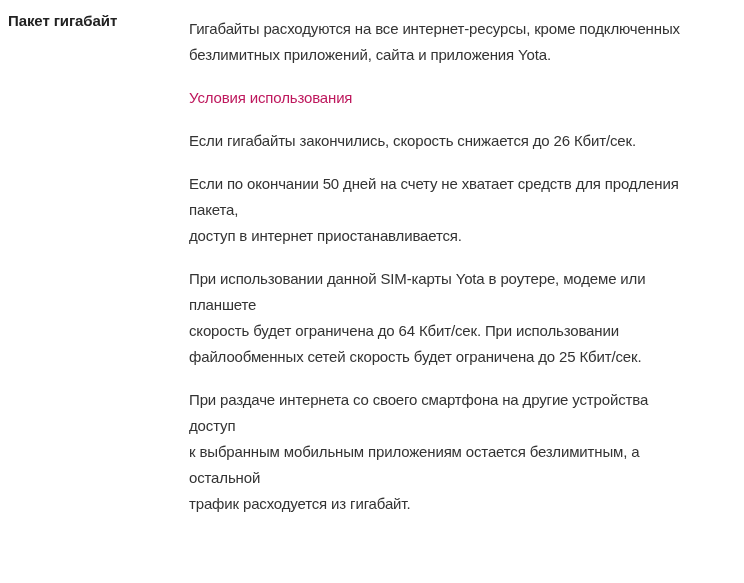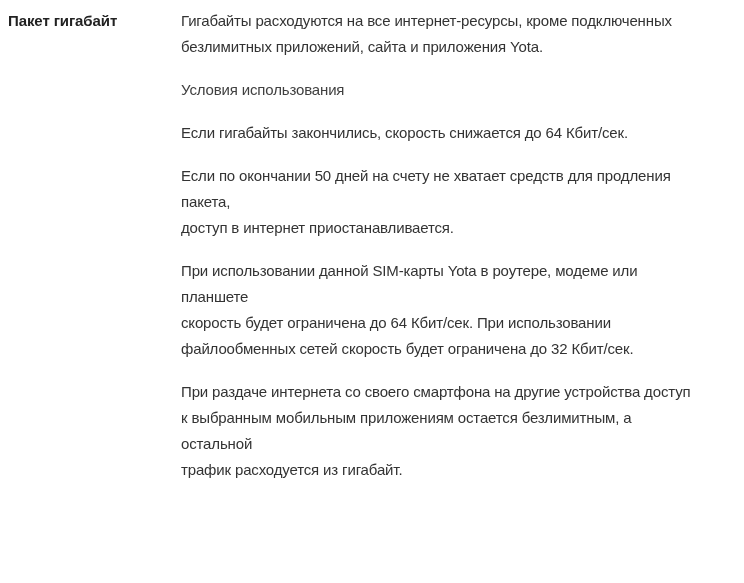--- a/index.html
+++ b/index.html
@@ -24,58 +24,58 @@
     font-size: 15px;
     font-weight: 700;
     line-height: 26px;
     color: #222222;
     letter-spacing: -0.1px;
   }
   .content-col {
     min-width: 0;
   }
   .block {
-    margin: 0;
+    margin: 8px;
     font-size: 15px;
     line-height: 26px;
     letter-spacing: -0.15px;
     color: #333333;
     white-space: pre-line;
   }
   .block + .block {
     margin-top: 17px;
   }
   .subheading {
-    color: #404040;
+    color: #be185d;
   }
 </style>
 </head>
 <body>
 
 <div class="page">
 
   <div>
     <h2 class="row-title">Пакет гигабайт</h2>
   </div>
 
   <div class="content-col">
     <p class="block">Гигабайты расходуются на все интернет-ресурсы, кроме подключенных
 безлимитных приложений, сайта и приложения Yota.</p>
 
 
     <p class="block subheading">Условия использования</p>
 
 
-    <p class="block">Если гигабайты закончились, скорость снижается до 64 Кбит/сек.</p>
+    <p class="block">Если гигабайты закончились, скорость снижается до 26 Кбит/сек.</p>
 
     <p class="block">Если по окончании 50 дней на счету не хватает средств для продления пакета,
 доступ в интернет приостанавливается.</p>
 
     <p class="block">При использовании данной SIM-карты Yota в роутере, модеме или планшете
 скорость будет ограничена до 64 Кбит/сек. При использовании
-файлообменных сетей скорость будет ограничена до 32 Кбит/сек.</p>
+файлообменных сетей скорость будет ограничена до 25 Кбит/сек.</p>
 
     <p class="block">При раздаче интернета со своего смартфона на другие устройства доступ
 к выбранным мобильным приложениям остается безлимитным, а остальной
 трафик расходуется из гигабайт.</p>
   </div>
 
 </div>
 
 </body></html>

